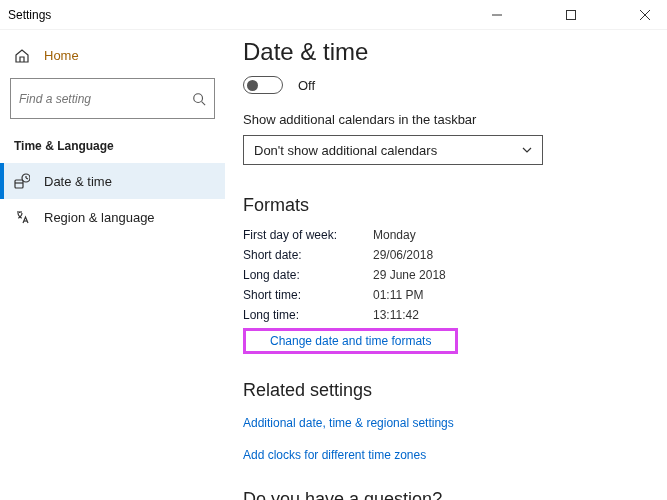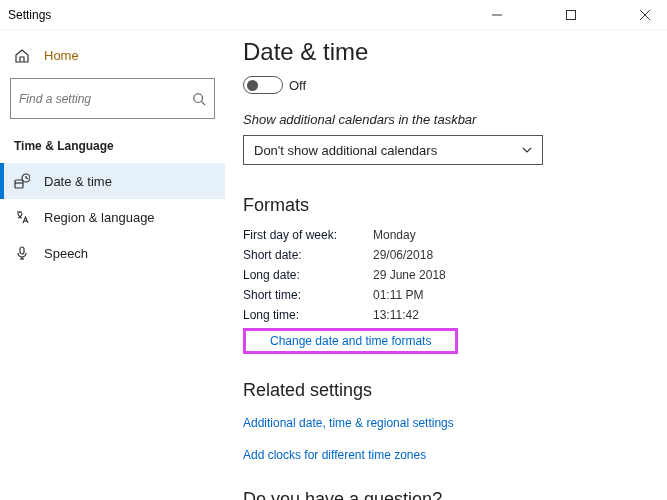--- a/index.html
+++ b/index.html
@@ -15,25 +15,25 @@
     .searchbox { margin: 6px 10px 14px 10px; height: 41px; border: 1px solid #888; display: flex; align-items: center; padding: 0 8px; font-size: 12px; color: #666; }
     .searchbox input { border: none; outline: none; flex: 1; font-size: 12px; font-style: italic; color: #666; background: transparent; }
     .searchbox svg { width: 14px; height: 14px; }
     .section-label { font-size: 12px; font-weight: 600; color: #222; padding: 6px 14px 10px 14px; }
     .nav-item { display: flex; align-items: center; gap: 14px; padding: 10px 14px 10px 14px; font-size: 13px; color: #222; cursor: pointer; position: relative; }
     .nav-item.active { background: #e6f0f8; }
     .nav-item.active::before { content: ""; position: absolute; left: 0; top: 0; bottom: 0; width: 4px; background: #0078d7; }
     .nav-item svg { width: 16px; height: 16px; flex: none; }
     .main { flex: 1; padding: 8px 30px 20px 18px; overflow-y: auto; color: #222; }
     .main h1 { font-size: 24px; font-weight: 400; margin-bottom: 10px; }
-    .toggle-row { display: flex; align-items: center; gap: 6px; margin-bottom: 18px; }
+    .toggle-row { display: flex; align-items: center; gap: 15px; margin-bottom: 18px; }
     .toggle { width: 40px; height: 18px; border: 1px solid #555; border-radius: 10px; position: relative; }
     .toggle::after { content: ""; width: 11px; height: 11px; background: #555; border-radius: 50%; position: absolute; top: 2.5px; left: 3px; }
     .toggle-label { font-size: 13px; }
-    .sublabel { font-size: 13px; margin-bottom: 8px; font-style: italic; }
+    .sublabel { font-size: 13px; margin-bottom: 8px; }
     .select { width: 300px; height: 30px; border: 1px solid #555; display: flex; align-items: center; justify-content: space-between; padding: 0 10px; font-size: 13px; margin-bottom: 30px; }
     .select svg { width: 10px; height: 10px; }
     .main h2 { font-size: 18px; font-weight: 400; margin-bottom: 12px; }
     .kv { display: flex; font-size: 12px; margin-bottom: 6px; }
     .kv .k { width: 130px; color: #0f172a; }
     .kv .v { color: #333; }
     .link { color: #0066cc; font-size: 12px; cursor: pointer; display: inline-block; }
     .link.boxed { border: 3px solid #d946ef; padding: 3px 24px; }
     .gap-lg { margin-top: 26px; }
     .gap-md { margin-top: 14px; }
@@ -95,29 +95,20 @@
       <svg viewBox="0 0 16 16" fill="none" stroke="#333" stroke-width="1.2">
           <path d="M3 3 h5"></path>
           <path d="M5.5 3 v1"></path>
           <path d="M4 4 c0 3 3 5 4 5"></path>
           <path d="M8 4 c0 3 -3 5 -4 5"></path>
           <path d="M9 14 l2.5 -6 l2.5 6"></path>
           <path d="M10 12 h3"></path>
         </svg>
       <span>Region &amp; language</span>
     </div>
-    <div class="nav-item">
-      <svg viewBox="0 0 16 16" fill="none" stroke="#333" stroke-width="1.2">
-          <rect x="6" y="2" width="4" height="7" rx="2"></rect>
-          <path d="M4 8 a4 4 0 0 0 8 0"></path>
-          <line x1="8" y1="12" x2="8" y2="14"></line>
-          <line x1="6" y1="14" x2="10" y2="14"></line>
-        </svg>
-      <span>Speech</span>
-    </div>
   </div>
 
   <div class="main">
     <h1>Date &amp; time</h1>
 
     <div class="toggle-row">
       <div class="toggle"></div>
       <span class="toggle-label">Off</span>
     </div>
 

